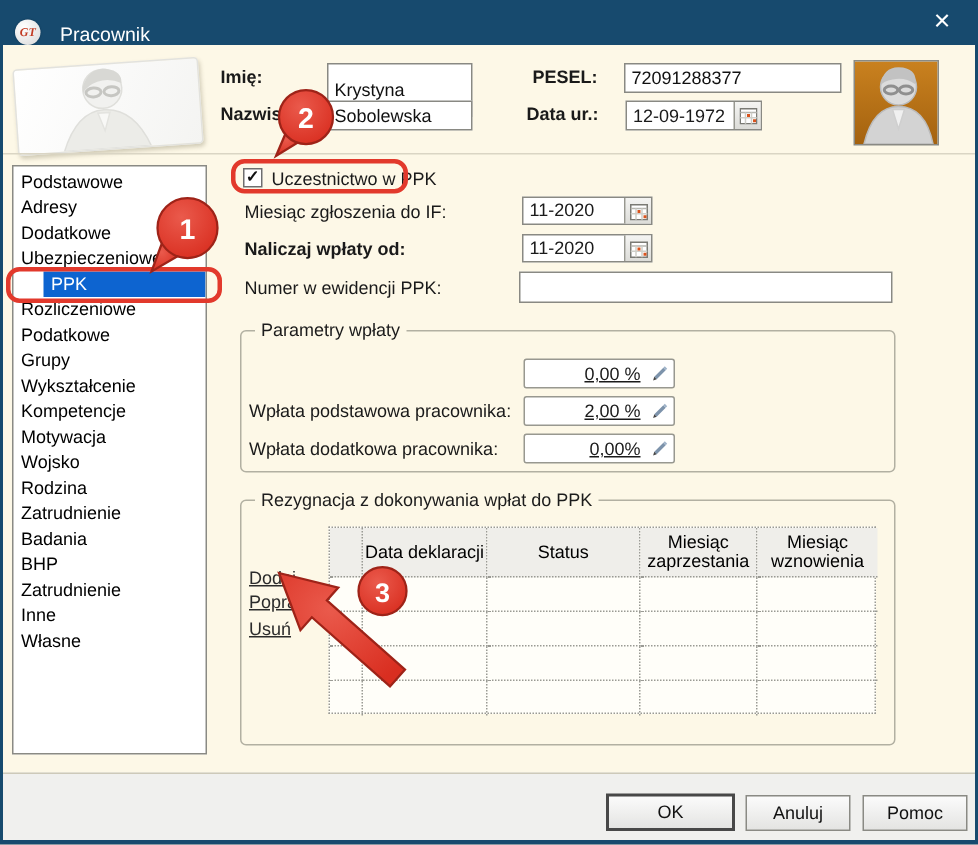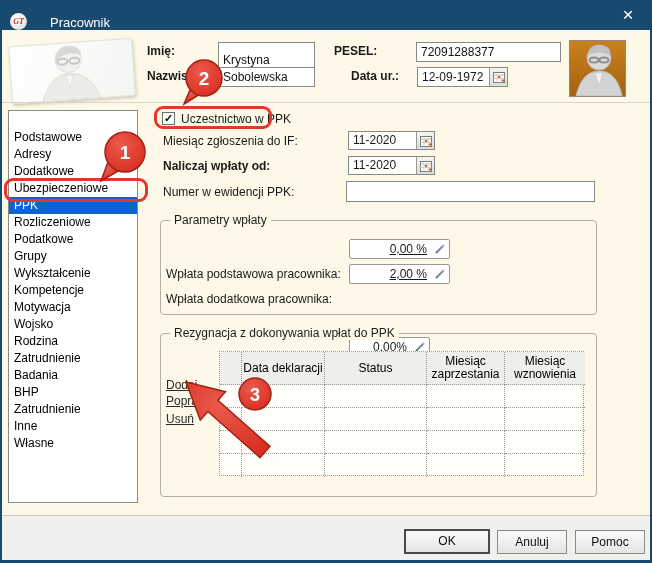--- a/index.html
+++ b/index.html
@@ -1,33 +1,33 @@
 <!DOCTYPE html>
 <html><head>
 <meta charset="utf-8">
 <style>
   html,body{margin:0;padding:0;background:#9aa0a6;font-family:"Liberation Sans",sans-serif;}
   .window{position:relative;width:652px;height:563px;background:#174A6E;overflow:hidden;}
   .titlebar{position:absolute;left:0;top:0;right:0;height:30px;background:#174A6E;display:flex;align-items:flex-end;}
   .app-logo{width:17px;height:17px;margin-left:10px;border-radius:50%;background:radial-gradient(circle at 35% 30%,#ffffff,#d8d8d8);display:flex;align-items:center;justify-content:center;font:italic bold 8px "Liberation Serif",serif;color:#C23B24;box-shadow:0 0 1px #0b2b44;}
-  .title-text{color:#ffffff;font-size:13px;margin-left:23px;}
+  .title-text{color:#ffffff;font-size:13px;margin-left:13px;}
   .close-btn{position:absolute;right:13px;top:4px;width:22px;height:22px;color:#ffffff;font-size:19px;line-height:22px;text-align:center;cursor:default;font-weight:300;}
   .client{position:absolute;left:2px;right:2px;top:30px;bottom:3px;background:#FDF8E7;font-size:12px;color:#1a1a1a;}
   .lbl{position:absolute;white-space:nowrap;}
   .b{font-weight:bold;}
   .tbox{position:absolute;background:#ffffff;border:1px solid #898983;box-sizing:border-box;font-size:12px;line-height:18px;padding:0 4px;color:#111;}
   .datefield{position:absolute;background:#ffffff;border:1px solid #898983;box-sizing:border-box;}
   .datefield .dval{position:absolute;left:4px;top:0;bottom:0;line-height:17px;font-size:12px;}
   .calbtn{position:absolute;right:0;top:0;bottom:0;width:17px;background:linear-gradient(#f4f4f2,#dcdcd8);border-left:1px solid #989890;display:flex;align-items:center;justify-content:center;}
   .divider{position:absolute;left:0;right:0;height:1px;background:#DAD5C4;}
   .idcard{position:absolute;left:8px;top:12px;width:122px;height:56px;background:linear-gradient(115deg,#ffffff,#f4f4f2);border:1px solid #e2e2de;border-radius:3px;transform:rotate(-4deg);box-shadow:1px 2px 3px rgba(80,70,40,0.25);overflow:hidden;}
   .avatar{position:absolute;left:567px;top:10px;width:57px;height:57px;border:1px solid #8a8a84;box-sizing:border-box;background:linear-gradient(#C9811F,#A4620F);overflow:hidden;}
-  .listbox{position:absolute;left:6px;top:80px;width:130px;height:393px;background:#ffffff;border:1px solid #8a8a84;box-sizing:border-box;padding-top:18px;overflow:hidden;}
+  .listbox{position:absolute;left:6px;top:80px;width:130px;height:393px;background:#ffffff;border:1px solid #8a8a84;box-sizing:border-box;padding-top:2px;overflow:hidden;}
   .listbox .item{height:17px;line-height:17px;padding-left:5px;font-size:12px;color:#000;cursor:default;}
-  .listbox .item.sel{background:#0D64D0;color:#ffffff;}
+  .listbox .item.sel{background:#0D64D0;color:#ffffff;margin-left:20px;}
   .cb{position:absolute;left:160px;top:82px;width:13px;height:13px;background:#ffffff;border:1px solid #6e6e6e;box-sizing:border-box;text-align:center;line-height:11px;font-size:11px;font-weight:bold;color:#111;}
   .groupbox{position:absolute;border:1px solid #B2B0A2;border-radius:4px;box-sizing:border-box;}
   .legend{position:absolute;top:-8px;left:9px;background:#FDF8E7;padding:0 4px;font-size:12px;color:#1c1c1c;white-space:nowrap;}
   .pctbox{position:absolute;background:#ffffff;border:1px solid #989890;box-sizing:border-box;border-radius:2px;}
   .pctval{position:absolute;right:22px;top:0;bottom:0;line-height:18px;font-size:12px;text-align:right;text-decoration:underline;}
   .pctpen{position:absolute;right:3px;top:2px;}
   .linkbtn{position:absolute;color:#2b2b2b;text-decoration:underline;font-size:12px;cursor:pointer;white-space:nowrap;}
   .grid{position:absolute;left:58px;top:17px;width:365px;height:125px;display:grid;grid-template-columns:22px 83px 102px 78px 80px;grid-template-rows:33px repeat(4,23px);border:1px dotted #9a9a94;box-sizing:border-box;background:#fffef9;}
   .gc{border-right:1px dotted #9a9a94;border-bottom:1px dotted #9a9a94;box-sizing:border-box;}
   .gh{background:#EFEEEA;display:flex;align-items:center;justify-content:center;text-align:center;font-size:12px;line-height:13px;color:#000;}
@@ -61,21 +61,21 @@
         <path d="M30 56 Q40 30 58 30 Q78 30 88 56 Z" fill="#ECECE8" stroke="#DFDFDB"></path>
         <path d="M54 32 L58 44 L62 32 Z" fill="#F8F8F6" stroke="#E3E3DF"></path>
       </svg>
     </div>
 
     <div class="lbl b" style="left:145px;top:14px;">Imię:</div>
     <input class="tbox" style="left: 216px; top: 12px; width: 97px; height: 36px;" value="Krystyna">
     <div class="lbl b" style="left:145px;top:39px;">Nazwisko:</div>
     <input class="tbox" style="left: 216px; top: 37px; width: 97px; height: 20px;" value="Sobolewska">
 
-    <div class="lbl b" style="left:332px;top:14px;text-align:right;">PESEL:</div>
+    <div class="lbl b" style="left:353px;top:14px;text-align:right;">PESEL:</div>
     <input class="tbox" style="left: 414px; top: 12px; width: 145px; height: 20px;" value="72091288377">
 
     <div class="lbl b" style="left:349px;top:39px;">Data ur.:</div>
     <div class="datefield" style="left:415px;top:37px;width:91px;height:20px;">
       <div class="dval" style="line-height:18px;">12-09-1972</div>
       <div class="calbtn">
         <svg width="12" height="12" viewBox="0 0 12 12">
             <rect x="0.5" y="1.5" width="11" height="10" fill="#fff" stroke="#7a7a74"></rect>
             <line x1="0.5" y1="4" x2="11.5" y2="4" stroke="#b5b5af"></line>
             <line x1="4" y1="4" x2="4" y2="11.5" stroke="#cfcfc9"></line>
@@ -176,21 +176,21 @@
       <div class="pctbox" style="left:188px;top:43px;width:101px;height:20px;">
         <div class="pctval">2,00 %</div>
         <div class="pctpen"><svg width="13" height="13" viewBox="0 0 13 13">
               <path d="M3.2 9.2 L9.2 3.2 L10.8 4.8 L4.8 10.8 Z" fill="#7D93AB"></path>
               <path d="M3.2 9.2 L2.4 11.6 L4.8 10.8 Z" fill="#444"></path>
               <path d="M9.2 3.2 L10.2 2.2 L11.8 3.8 L10.8 4.8 Z" fill="#9FB3C8"></path>
             </svg></div>
       </div>
 
       <div class="lbl" style="left:5px;top:71px;">Wpłata dodatkowa pracownika:</div>
-      <div class="pctbox" style="left:188px;top:68px;width:81px;height:20px;margin-top:48px;">
+      <div class="pctbox" style="left:188px;top:68px;width:101px;height:20px;">
         <div class="pctval">0,00%</div>
         <div class="pctpen"><svg width="13" height="13" viewBox="0 0 13 13">
               <path d="M3.2 9.2 L9.2 3.2 L10.8 4.8 L4.8 10.8 Z" fill="#7D93AB"></path>
               <path d="M3.2 9.2 L2.4 11.6 L4.8 10.8 Z" fill="#444"></path>
               <path d="M9.2 3.2 L10.2 2.2 L11.8 3.8 L10.8 4.8 Z" fill="#9FB3C8"></path>
             </svg></div>
       </div>
     </div>
 
     <div class="groupbox" style="left:158px;top:303px;width:437px;height:164px;">

